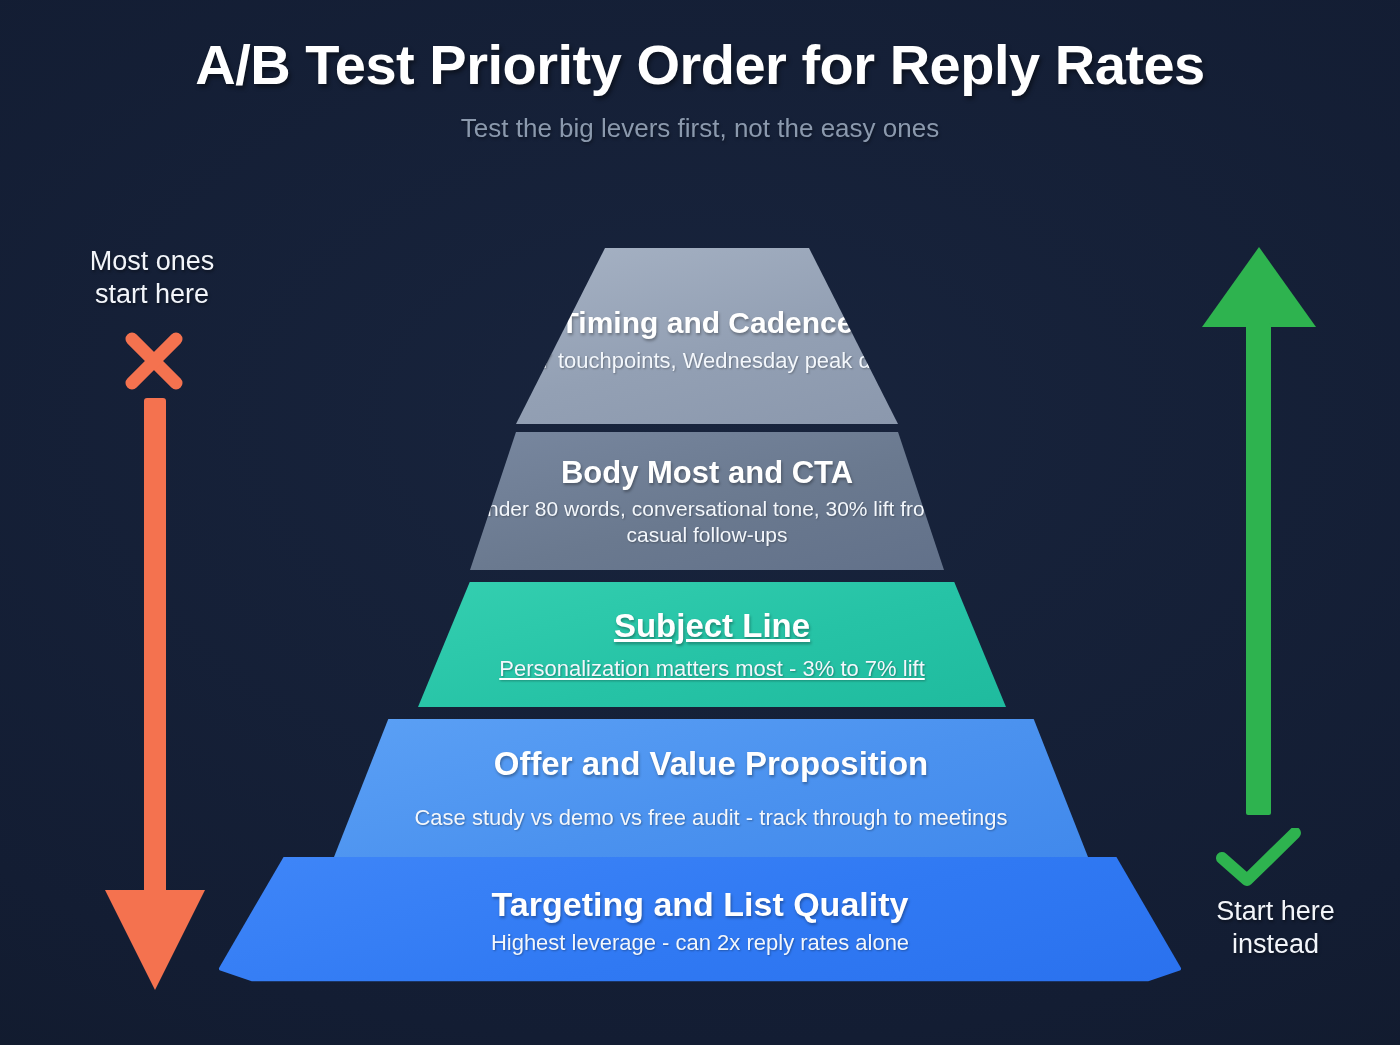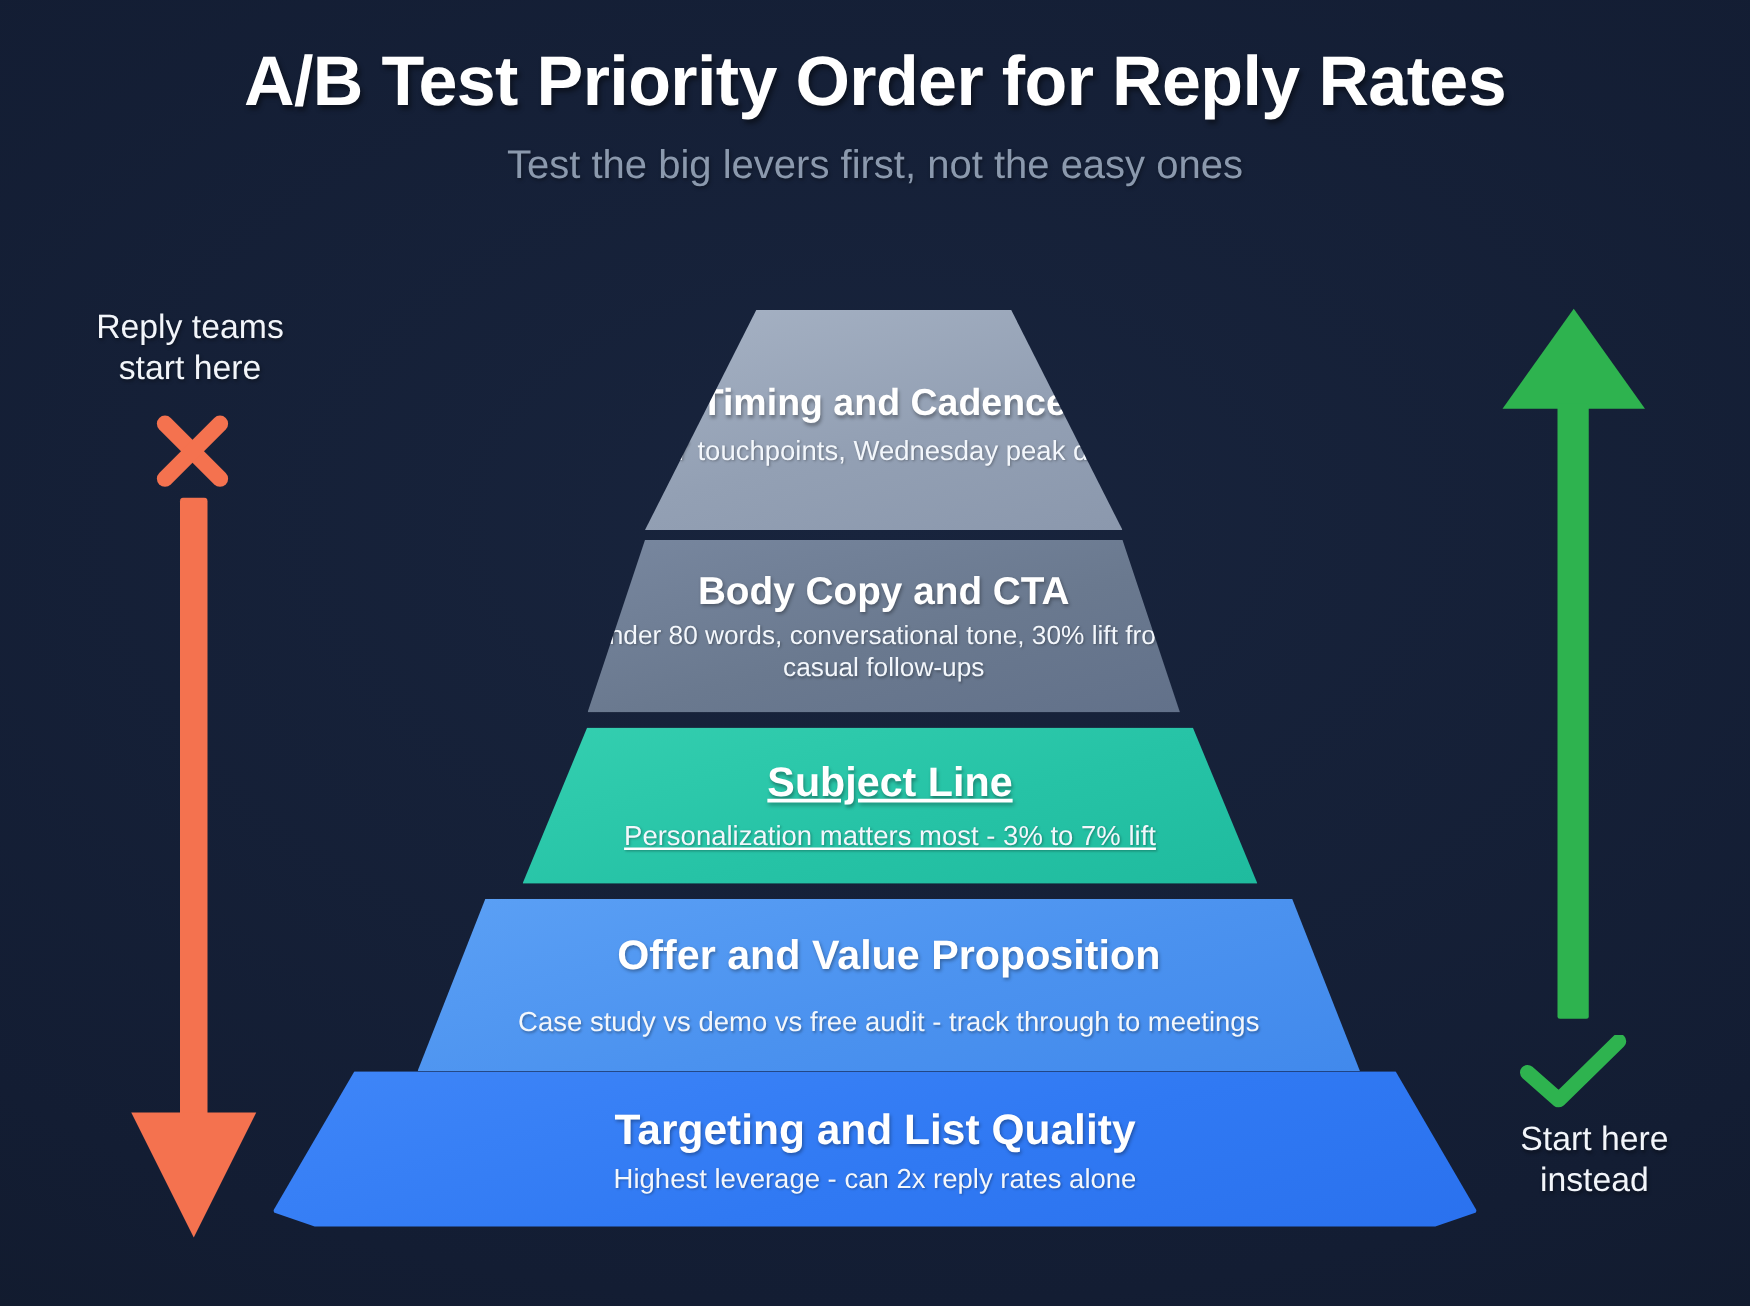--- a/index.html
+++ b/index.html
@@ -30,21 +30,21 @@
   .title {
     margin-top: 32px;
     font-size: 56px;
     font-weight: bold;
     color: #ffffff;
     letter-spacing: -0.5px;
     text-shadow: 2px 3px 4px rgba(0,0,0,0.45);
   }
   .subtitle {
     margin-top: 16px;
-    font-size: 32px;
+    font-size: 26px;
     font-weight: normal;
     color: #8b99ad;
     text-shadow: 1px 2px 3px rgba(0,0,0,0.35);
   }
 
   
   .pyramid { position: absolute; left: 0; top: 0; width: 1400px; height: 1045px; }
 
   .tier {
     position: absolute;
@@ -176,21 +176,21 @@
   </div>
 
   <div class="pyramid">
 
     <div class="tier" id="tier-1">
       <div class="tier-head">Timing and Cadence</div>
       <div class="tier-sub">4-7 touchpoints, Wednesday peak day</div>
     </div>
 
     <div class="tier" id="tier-2">
-      <div class="tier-head">Body Copy and CTA</div>
+      <div class="tier-head">Body Most and CTA</div>
       <div class="tier-sub">Under 80 words, conversational tone, 30% lift from casual follow-ups</div>
     </div>
 
     <div class="tier" id="tier-3">
       <div class="tier-head">Subject Line</div>
       <div class="tier-sub">Personalization matters most - 3% to 7% lift</div>
     </div>
 
     <div class="tier" id="tier-4">
       <div class="tier-head">Offer and Value Proposition</div>
@@ -198,21 +198,21 @@
     </div>
 
     <div class="tier" id="tier-5">
       <div class="tier-head">Targeting and List Quality</div>
       <div class="tier-sub">Highest leverage - can 2x reply rates alone</div>
     </div>
 
   </div>
 
   <div class="left-annot">
-    <div class="left-label">Reply teams</div>
+    <div class="left-label">Most ones</div>
     <div class="left-label">start here</div>
   </div>
 
   <div class="x-mark">
     <svg width="62" height="62" viewBox="0 0 62 62">
       <g stroke="#f4724f" stroke-width="13" stroke-linecap="round">
         <line x1="9" y1="9" x2="53" y2="53"></line>
         <line x1="53" y1="9" x2="9" y2="53"></line>
       </g>
     </svg>

